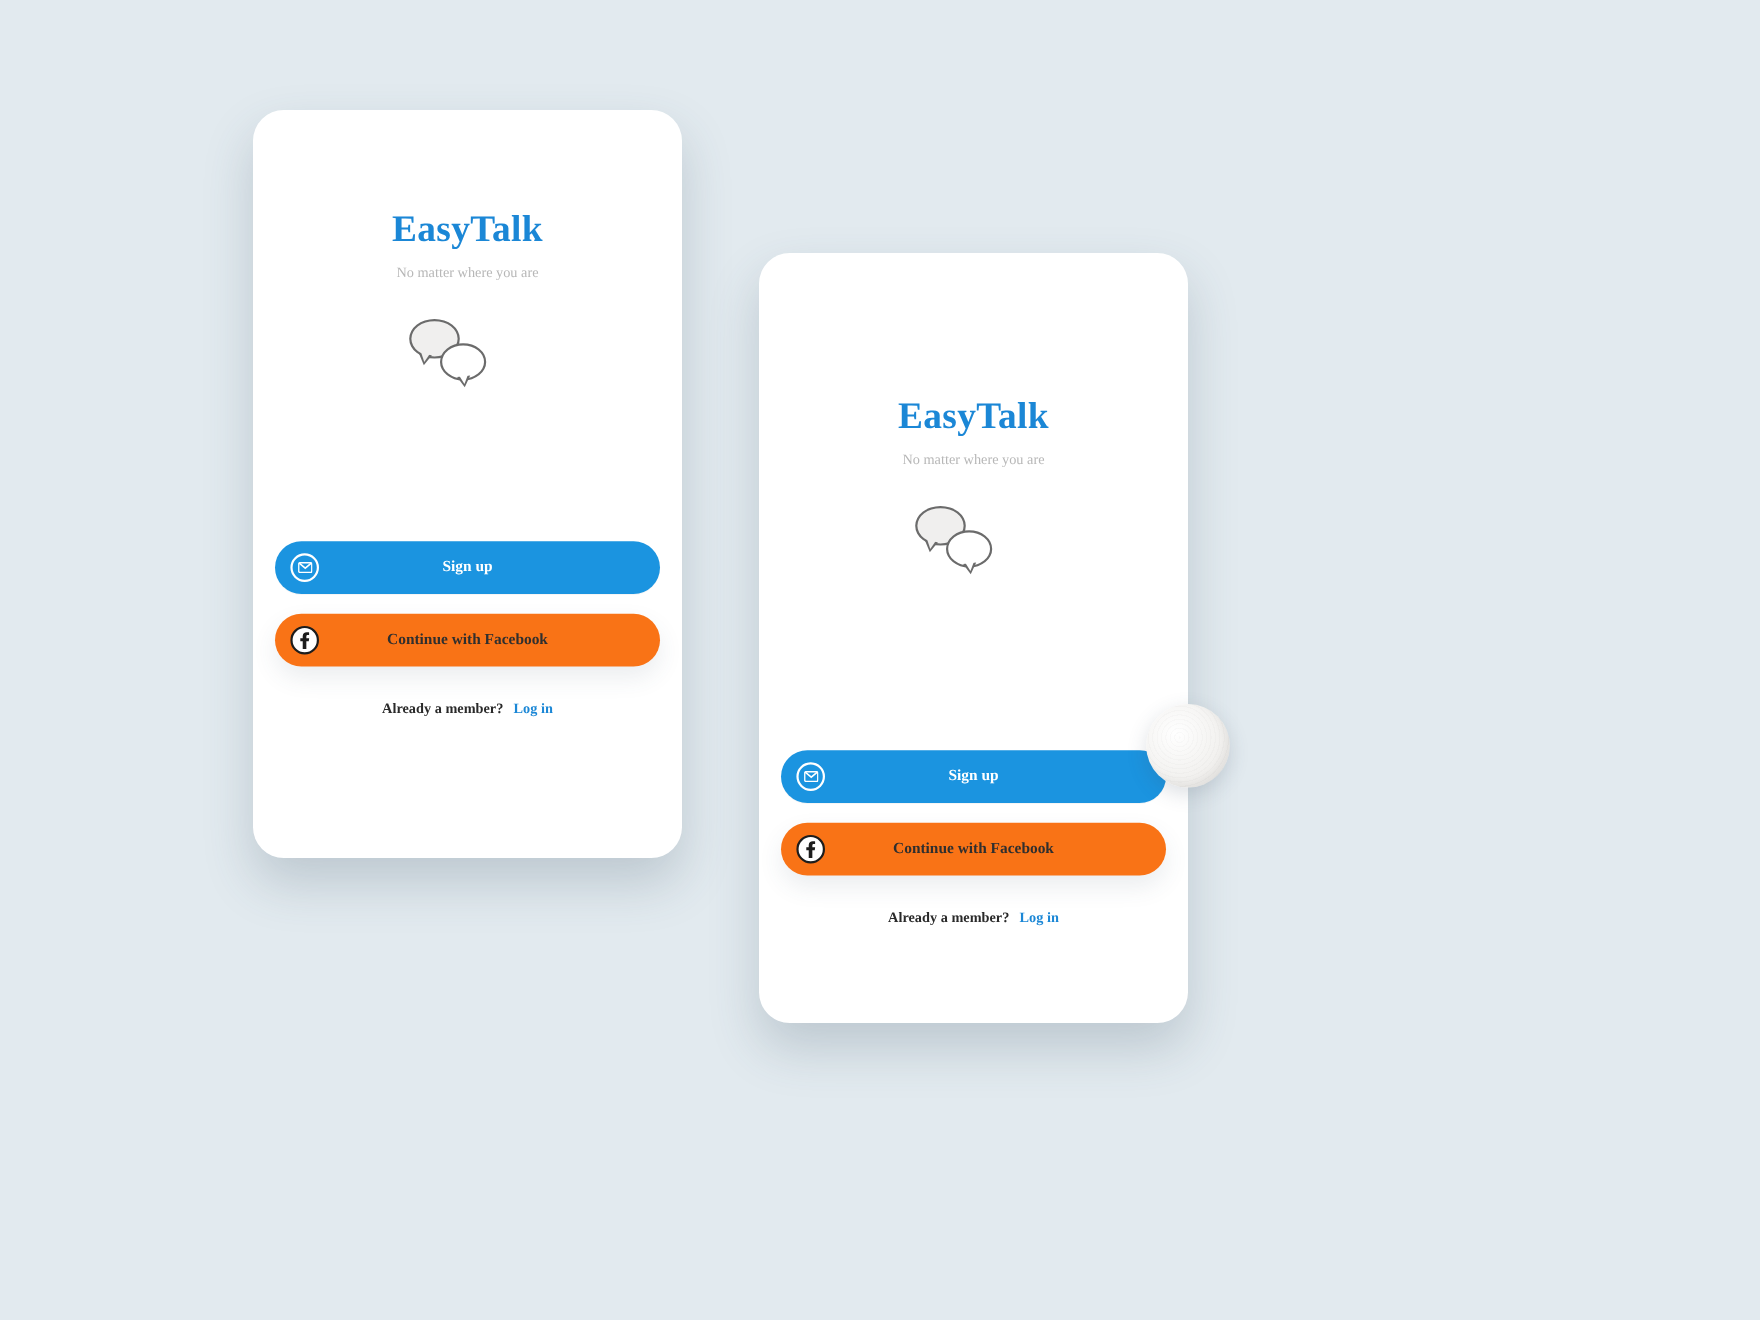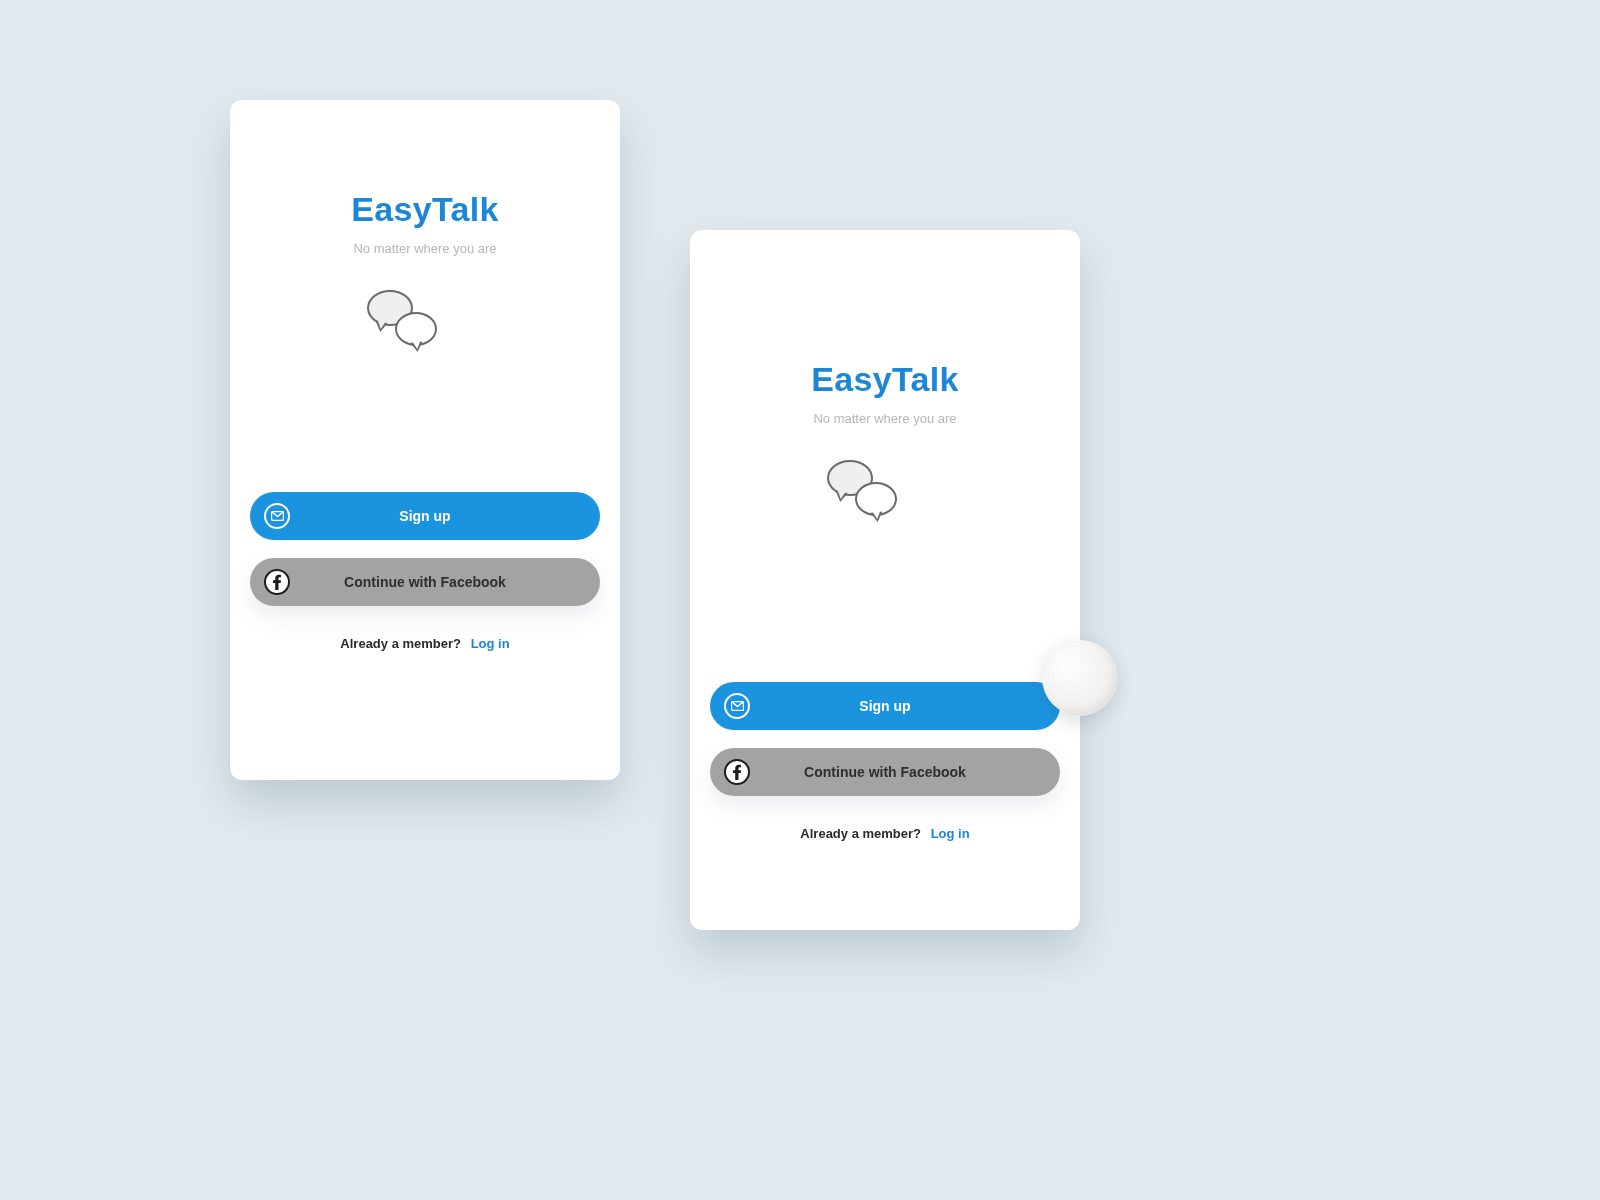--- a/index.html
+++ b/index.html
@@ -8,26 +8,27 @@
     background: #e2eaef;
     font-family: -apple-system, "Segoe UI", "Helvetica Neue", Arial, sans-serif;
     position: relative;
     overflow: hidden;
   }
 
   .phone {
     position: absolute;
     width: 390px;
     background: #ffffff;
-    border-radius: 12px;
+    border-radius: 28px;
     box-shadow: 0 22px 45px rgba(60, 80, 100, 0.22);
     display: flex;
     flex-direction: column;
     align-items: center;
     padding: 0 20px;
+    font-family: Liberation Serif, serif;
   }
   .phone.phone-a { left: 230px; top: 100px;  height: 680px; }
   .phone.phone-b { left: 690px; top: 230px; height: 700px; }
 
   .brand-block { text-align: center; }
   .phone-a .brand-block { margin-top: 90px; }
   .phone-b .brand-block { margin-top: 130px; }
 
   .brand-title {
     font-size: 34px;
@@ -105,21 +106,21 @@
     background: #1b94e0;
     color: #ffffff;
     box-shadow: 0 1px 0 rgba(0,0,0,0.04);
   }
   .btn.primary .btn-icon {
     background: #1b94e0;
     border: 2px solid #ffffff;
   }
 
   .btn.secondary {
-    background: #a3a3a3;
+    background: #f97316;
     color: #2f2f2f;
     box-shadow: 0 10px 22px rgba(60,80,100,0.10);
   }
   .btn.secondary .btn-icon {
     background: #ffffff;
     border: 2px solid #1d1d1d;
   }
 
   .login-row {
     margin-top: 30px;

